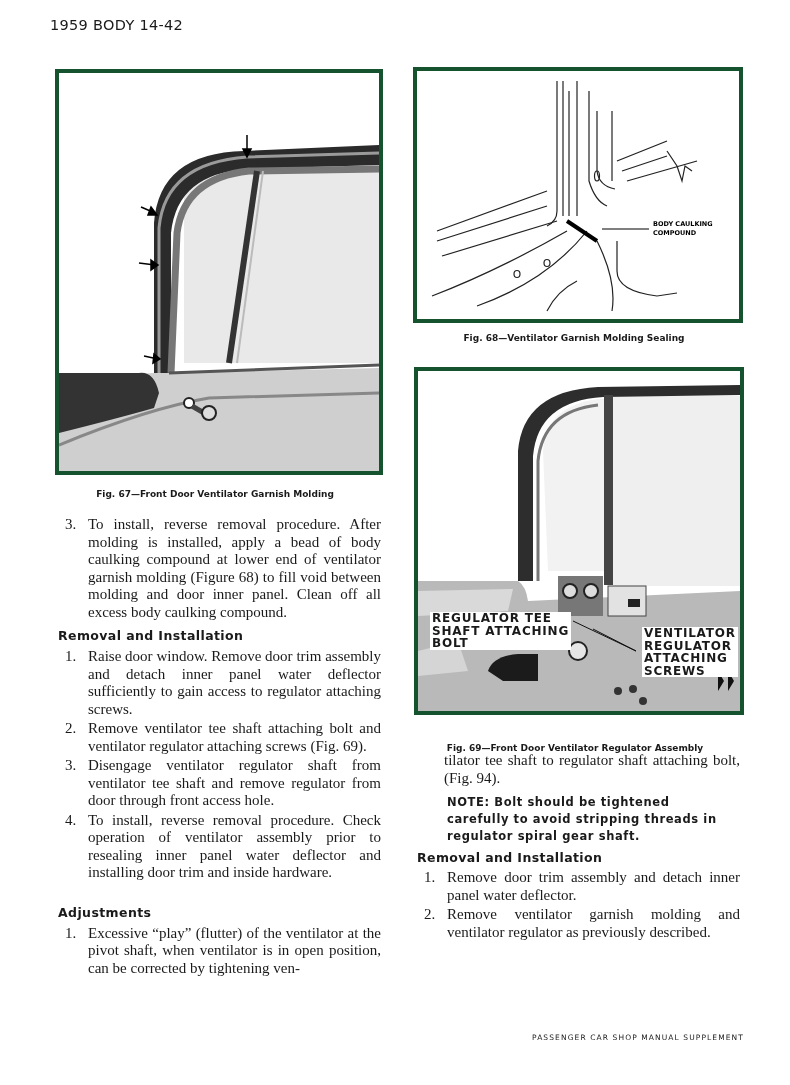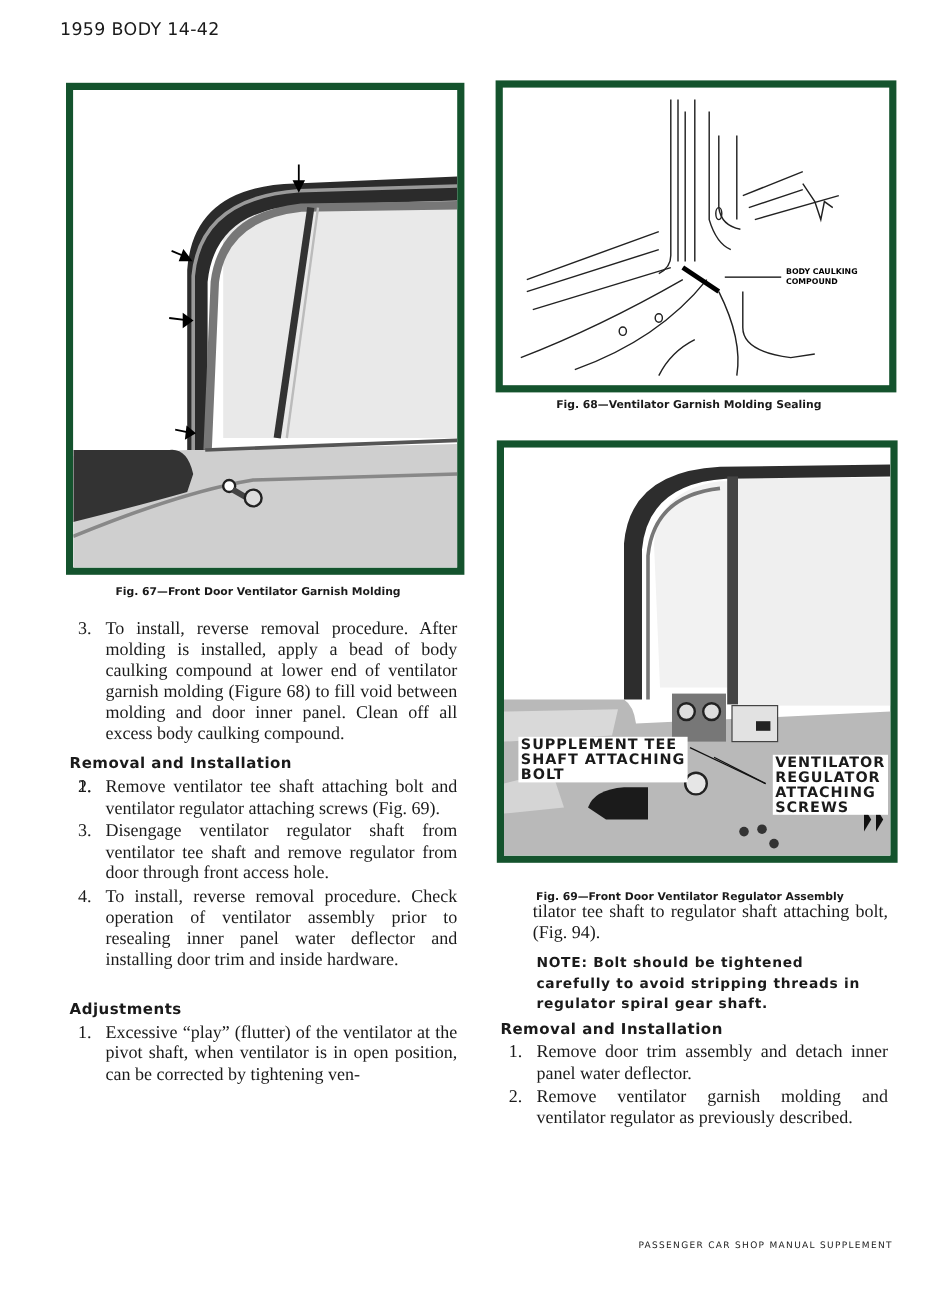--- a/index.html
+++ b/index.html
@@ -1,21 +1,21 @@
 <!DOCTYPE html>
 <html><head>
 <meta charset="utf-8">
 <style>
   html, body { margin: 0; padding: 0; background: #ffffff; }
   body { width: 790px; height: 1085px; position: relative; overflow: hidden; color: #1a1a1a; }
   .abs { position: absolute; }
   .sans { font-family: "DejaVu Sans", "Liberation Sans", sans-serif; }
   .serif { font-family: "Liberation Serif", "DejaVu Serif", serif; }
   .header { left: 50px; top: 17px; font-size: 14.5px; font-weight: normal; letter-spacing: 0.3px; }
-  .fig { border: 6px solid #14532d; background: #fff; overflow: hidden; }
+  .fig { border: 4px solid #14532d; background: #fff; overflow: hidden; }
   .caption { font-size: 9px; font-weight: bold; text-align: center; }
   .body-text { font-size: 15px; line-height: 17.5px; text-align: justify; }
   .item { position: relative; padding-left: 30px; margin-bottom: 2px; }
   .item .num { position: absolute; left: 7px; top: 0; }
   .h1 { font-size: 15.5px; font-weight: bold; line-height: 22px; }
   .h2 { font-size: 12.5px; font-weight: bold; letter-spacing: 0.4px; }
   .note { font-size: 11.5px; font-weight: bold; line-height: 17px; letter-spacing: 0.6px; }
   .footer { font-size: 7.5px; letter-spacing: 1.1px; }
   .label-box { background: #fff; font-size: 12px; font-weight: bold; line-height: 12.5px; letter-spacing: 0.8px; padding: 0 2px; }
 </style>
@@ -121,41 +121,42 @@
     <g fill="#333">
         <circle cx="200" cy="320" r="4"></circle>
         <circle cx="215" cy="318" r="4"></circle>
         <circle cx="225" cy="330" r="4"></circle>
       </g>
     <line x1="155" y1="250" x2="218" y2="280" stroke="#111" stroke-width="1"></line>
     <line x1="175" y1="258" x2="218" y2="280" stroke="#111" stroke-width="1"></line>
     <line x1="125" y1="258" x2="150" y2="250" stroke="#111" stroke-width="1"></line>
   </svg>
   <div class="abs label-box sans" style="left:12px; top:241px;">
-    <div>SUPPLEMENT TEE</div>
+    <div>REGULATOR TEE</div>
     <div>SHAFT ATTACHING</div>
     <div>BOLT</div>
   </div>
   <div class="abs label-box sans" style="left:224px; top:256px;">
     <div>VENTILATOR</div>
     <div>REGULATOR</div>
     <div>ATTACHING</div>
     <div>SCREWS</div>
   </div>
 </div>
 <div class="abs caption sans" style="left:414px; top:727px; width:322px;margin-top:16px;">Fig. 69—Front Door Ventilator Regulator Assembly</div>
 
 <div class="abs" style="left:58px; top:516px; width:323px;">
   <div class="item body-text serif">
     <span class="num">3.</span>
     <span>To install, reverse removal procedure. After molding is installed, apply a bead of body caulking compound at lower end of ventilator garnish molding (Figure 68) to fill void between molding and door inner panel. Clean off all excess body caulking compound.</span>
   </div>
   <div class="h2 sans" style="margin-top:7px; margin-bottom:5px;">Removal and Installation</div>
   <div class="item body-text serif">
     <span class="num">1.</span>
+    <span>Raise door window. Remove door trim assembly and detach inner panel water deflector sufficiently to gain access to regulator attaching screws.</span>
   </div>
   <div class="item body-text serif">
     <span class="num">2.</span>
     <span>Remove ventilator tee shaft attaching bolt and ventilator regulator attaching screws (Fig. 69).</span>
   </div>
   <div class="item body-text serif">
     <span class="num">3.</span>
     <span>Disengage ventilator regulator shaft from ventilator tee shaft and remove regulator from door through front access hole.</span>
   </div>
   <div class="item body-text serif">

